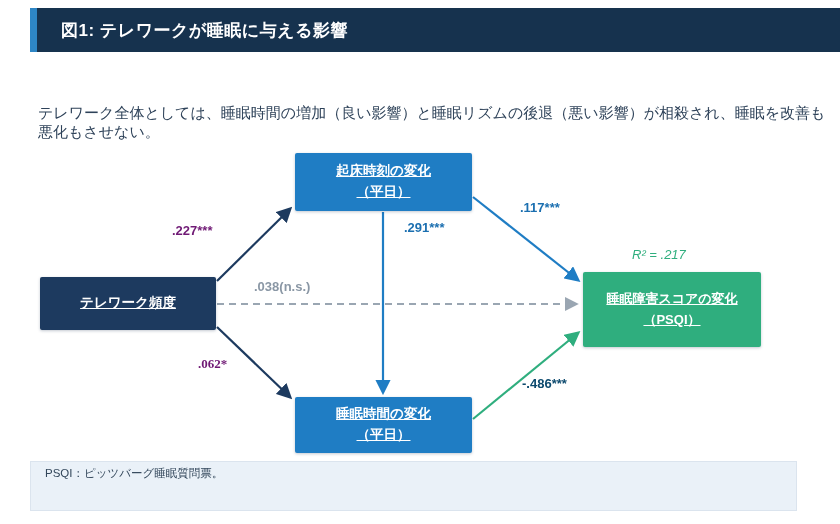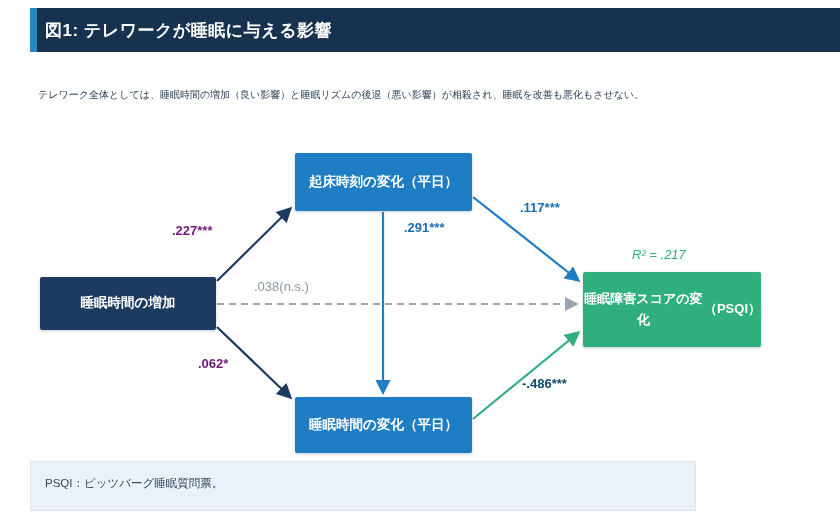--- a/index.html
+++ b/index.html
@@ -13,69 +13,70 @@
 
   
   .header {
     position:absolute; left:30px; right:0; top:8px; height:44px;
     background:#16324e;
     border-left:7px solid #2e86c5;
     display:flex; align-items:center;
   }
   .header-title {
     color:#ffffff; font-size:17px; font-weight:bold;
-    padding-left:8px; letter-spacing:0.5px;
+    padding-left:24px; letter-spacing:0.5px;
   }
 
   
   .subtitle {
-    position:absolute; left:38px; top:88px;
-    font-size:10px; color:#2e4259;
+    position:absolute; left:38px; top:104px;
+    font-size:15px; color:#2e4259;
   }
 
   
   .node {
     position:absolute;
-    display:flex; flex-direction:row; align-items:center; justify-content:center;
+    display:flex; flex-direction:column; align-items:center; justify-content:center;
     color:#ffffff; font-weight:bold; text-align:center;
     border-radius:2px;
     box-shadow:0 1px 3px rgba(20,40,70,0.25);
     line-height:1.55;
+    text-decoration:underline;
   }
   .node-telework { left:40px;  top:277px; width:176px; height:53px; background:#1d3a5f; font-size:13.5px; }
   .node-wake     { left:295px; top:153px; width:177px; height:58px; background:#1f7dc4; font-size:13.5px; }
   .node-sleep    { left:295px; top:397px; width:177px; height:56px; background:#1f7dc4; font-size:13.5px; }
   .node-psqi     { left:583px; top:272px; width:178px; height:75px; background:#2fae7e; font-size:13px;  }
 
   
   .coef { position:absolute; font-weight:bold; font-size:13px; white-space:nowrap;text-align:center; }
   .coef-navy  { color:#701a75; }
   .coef-blue  { color:#1b6fb0; }
   .coef-green { color:#0c4a6e; }
-  .coef-gray  { color:#8a97a5; font-weight:normal; }
+  .coef-gray  { color:#8a97a5; font-weight:bold; }
 
   .coef-227 { left:172px; top:223px; }
-  .coef-062 { left:198px; top:356px; }
+  .coef-062 { left:198px; top:356px;font-family:Liberation Serif, serif; }
   .coef-291 { left:404px; top:220px; }
   .coef-117 { left:520px; top:200px; }
   .coef-486 { left:522px; top:376px; }
   .coef-038 { left:254px; top:279px; }
   .r2-label {
     position:absolute; left:632px; top:247px;
     font-size:13px; font-weight:normal; font-style:italic; color:#2fae7e;
     white-space:nowrap;
   }
 
   .arrows { position:absolute; left:0; top:0; width:840px; height:524px; pointer-events:none; }
 
   
   .footnote {
-    position:absolute; left:30px; top:461px; width:666px; height:50px;
+    position:absolute; left:30px; top:461px; width:767px; height:50px;
     background:#eaf1f8; border:1px solid #dbe4ee;
-    padding:12px 14px;
+    padding:2px 14px;
     font-size:11.5px; color:#33475b; line-height:1.65;
   }
 </style>
 </head>
 <body>
 
 <div class="header">
   <div class="header-title">図1: テレワークが睡眠に与える影響</div>
 </div>
 
@@ -104,21 +105,21 @@
   <line x1="383" y1="212" x2="383" y2="392" stroke="#1f7dc4" stroke-width="2.2" marker-end="url(#arrow-blue)"></line>
 
   <line x1="473" y1="197" x2="578" y2="280" stroke="#1f7dc4" stroke-width="2.2" marker-end="url(#arrow-blue)"></line>
 
   <line x1="473" y1="419" x2="578" y2="333" stroke="#2fae7e" stroke-width="2.2" marker-end="url(#arrow-green)"></line>
 
   <line x1="217" y1="304" x2="576" y2="304" stroke="#9aa6b2" stroke-width="2" stroke-dasharray="7 5" marker-end="url(#arrow-gray)"></line>
 </svg>
 
 <div class="node node-telework">
-  <span>睡眠時間の増加</span>
+  <span>テレワーク頻度</span>
 </div>
 
 <div class="node node-wake">
   <span>起床時刻の変化</span>
   <span>（平日）</span>
 </div>
 
 <div class="node node-sleep">
   <span>睡眠時間の変化</span>
   <span>（平日）</span>

